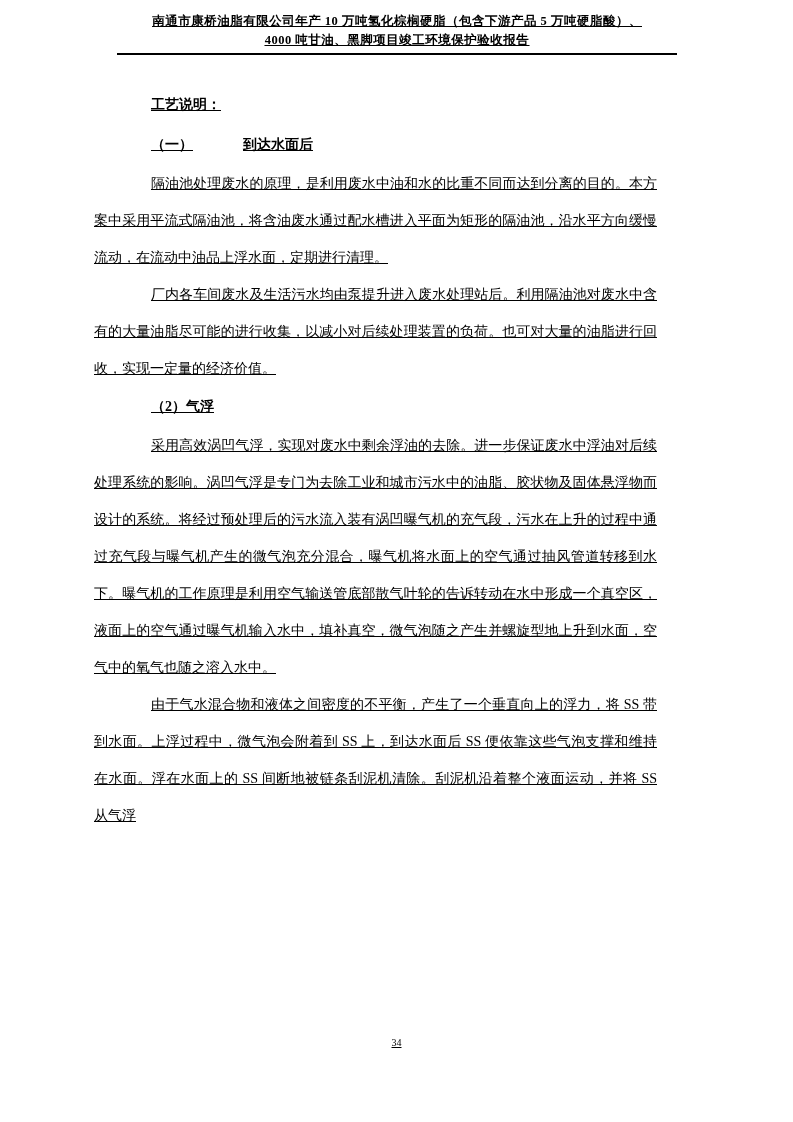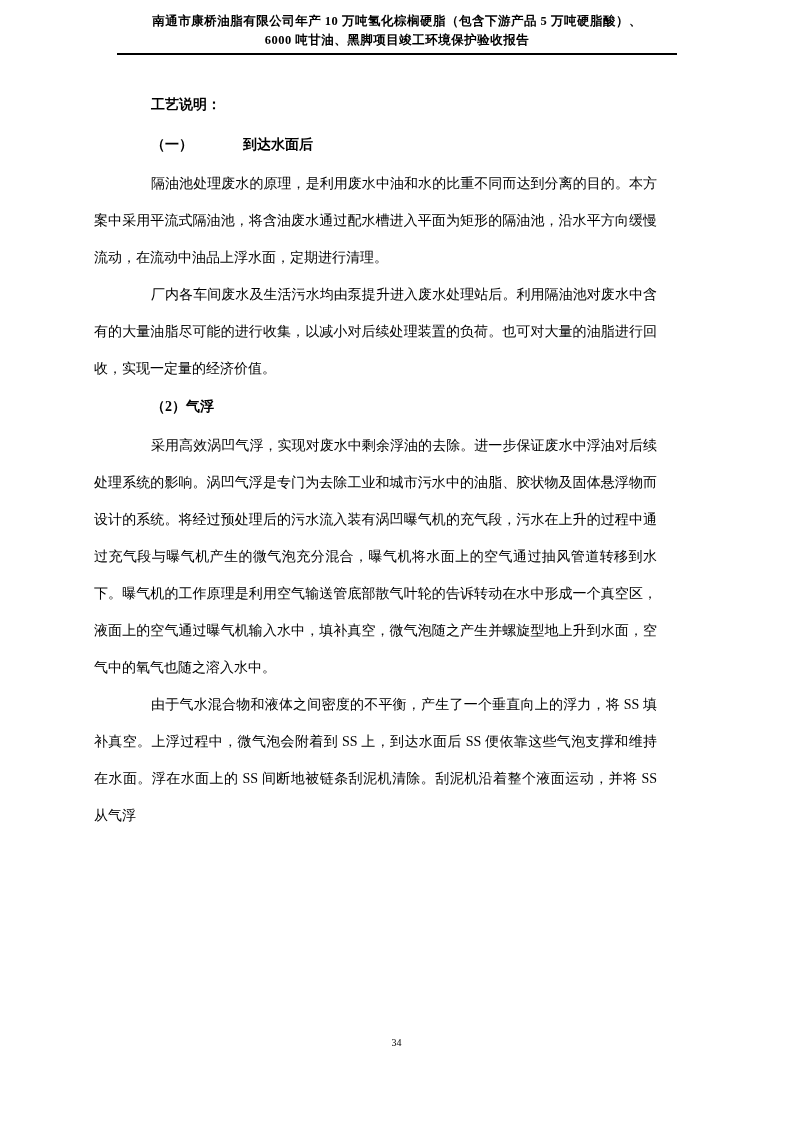--- a/index.html
+++ b/index.html
@@ -1,15 +1,15 @@
 <!DOCTYPE html>
 <html><head>
 <meta charset="utf-8">
 <style>
-  * { margin: 0; padding: 0; box-sizing: border-box; }
+  * { margin: 0; padding: 0; box-sizing: border-box; text-decoration: underline; }
   html, body { background: #ffffff; }
   body {
     width: 793px;
     height: 1122px;
     position: relative;
     overflow: hidden;
     font-family: "Liberation Serif", "DejaVu Serif", serif;
     color: #000000;
   }
 
@@ -60,35 +60,35 @@
     text-align: center;
     font-size: 10px;
     line-height: 18px;
   }
 </style>
 </head>
 <body>
 
 <header class="page-header">
   <div>南通市康桥油脂有限公司年产 10 万吨氢化棕榈硬脂（包含下游产品 5 万吨硬脂酸）、</div>
-  <div>6000 吨甘油、黑脚项目竣工环境保护验收报告</div>
+  <div>4000 吨甘油、黑脚项目竣工环境保护验收报告</div>
 </header>
 
 <main class="content">
   <div class="h-process">工艺说明：</div>
 
   <div class="h-section">
     <span class="section-number">（一）</span><span class="section-title">到达水面后</span>
   </div>
 
 
   <p>隔油池处理废水的原理，是利用废水中油和水的比重不同而达到分离的目的。本方案中采用平流式隔油池，将含油废水通过配水槽进入平面为矩形的隔油池，沿水平方向缓慢流动，在流动中油品上浮水面，定期进行清理。</p>
 
   <p>厂内各车间废水及生活污水均由泵提升进入废水处理站后。利用隔油池对废水中含有的大量油脂尽可能的进行收集，以减小对后续处理装置的负荷。也可对大量的油脂进行回收，实现一定量的经济价值。</p>
 
   <div class="h-sub">（2）气浮</div>
 
   <p>采用高效涡凹气浮，实现对废水中剩余浮油的去除。进一步保证废水中浮油对后续处理系统的影响。涡凹气浮是专门为去除工业和城市污水中的油脂、胶状物及固体悬浮物而设计的系统。将经过预处理后的污水流入装有涡凹曝气机的充气段，污水在上升的过程中通过充气段与曝气机产生的微气泡充分混合，曝气机将水面上的空气通过抽风管道转移到水下。曝气机的工作原理是利用空气输送管底部散气叶轮的告诉转动在水中形成一个真空区，液面上的空气通过曝气机输入水中，填补真空，微气泡随之产生并螺旋型地上升到水面，空气中的氧气也随之溶入水中。</p>
 
-  <p>由于气水混合物和液体之间密度的不平衡，产生了一个垂直向上的浮力，将 SS 填补真空。上浮过程中，微气泡会附着到 SS 上，到达水面后 SS 便依靠这些气泡支撑和维持在水面。浮在水面上的 SS 间断地被链条刮泥机清除。刮泥机沿着整个液面运动，并将 SS 从气浮</p>
+  <p>由于气水混合物和液体之间密度的不平衡，产生了一个垂直向上的浮力，将 SS 带到水面。上浮过程中，微气泡会附着到 SS 上，到达水面后 SS 便依靠这些气泡支撑和维持在水面。浮在水面上的 SS 间断地被链条刮泥机清除。刮泥机沿着整个液面运动，并将 SS 从气浮</p>
 </main>
 
 <footer class="page-number">34</footer>
 
 </body></html>

